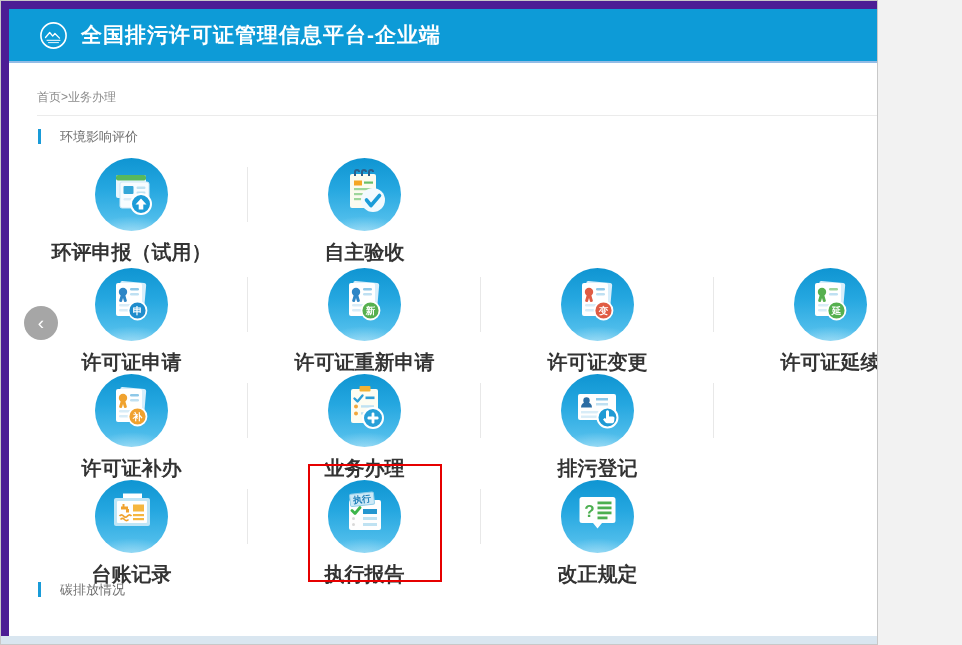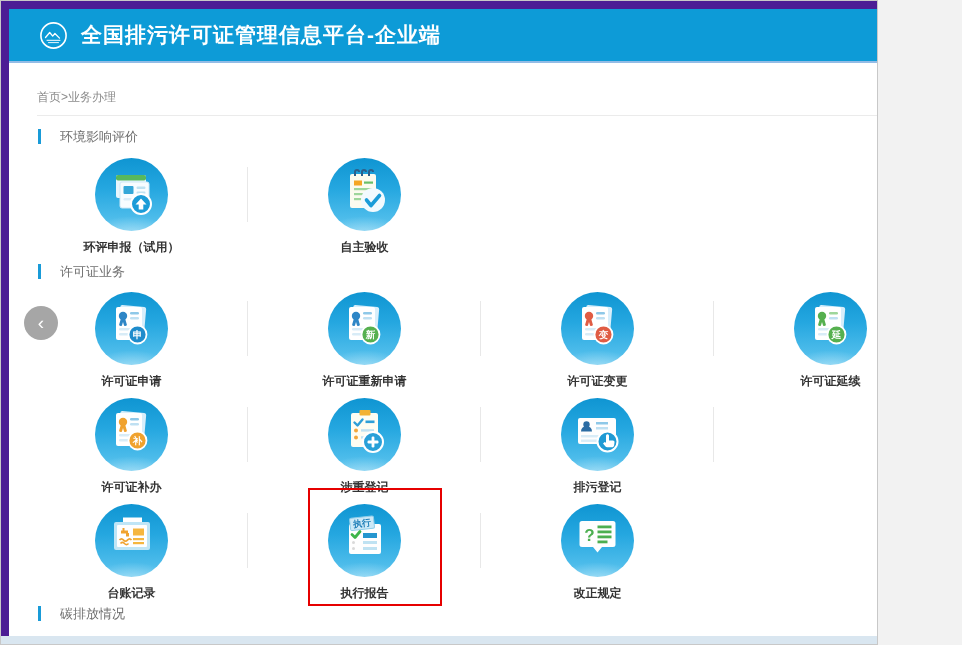--- a/index.html
+++ b/index.html
@@ -24,21 +24,21 @@
   .grid{display:grid;grid-template-columns:repeat(4,233px);padding-left:6px;row-gap:9px;}
   .g1{margin-top:14px}.g2{margin-top:13px}.g3{margin-top:9px}
 
   .item{position:relative;height:97px;display:flex;flex-direction:column;align-items:center;cursor:pointer;}
   .item.divider::after{content:"";position:absolute;right:0;top:9px;width:1px;height:55px;background:#e8e8e8;}
   .icon-circle{width:73px;height:73px;border-radius:50%;
     background:
       radial-gradient(100% 52% at 50% 112%, rgba(255,255,255,.55) 0%, rgba(255,255,255,0) 62%),
       linear-gradient(180deg,#0f95d2 0%,#25a7e0 42%,#5ec5ef 100%);}
   .icon-circle svg{display:block;}
-  .item-label{margin-top:8px;font-size:12px;font-weight:bold;color:#333;white-space:nowrap;}
+  .item-label{margin-top:8px;font-size:20px;font-weight:bold;color:#333;white-space:nowrap;}
 
   .highlight-box{position:absolute;left:50%;margin-left:-57px;top:-16px;width:134px;height:118px;
                  border:2px solid #e60000;box-sizing:border-box;pointer-events:none;}
 
   .prev-btn{position:absolute;left:23px;top:305px;width:34px;height:34px;border-radius:50%;
             background:#a6a6a6;color:#fff;border:none;font-size:19px;line-height:32px;
             text-align:center;padding:0;cursor:pointer;font-family:inherit;}
 </style>
 </head>
 <body>
@@ -95,23 +95,20 @@
             <rect x="26" y="35" width="18" height="2.2" fill="#9ed69b"></rect>
             <rect x="26" y="40" width="12" height="2.2" fill="#9ed69b"></rect>
             <circle cx="45" cy="42" r="12" fill="#f2fafe"></circle>
             <path d="M38.5 42 l4.5 5.5 l8.5 -10" fill="none" stroke="#1b9cd8" stroke-width="3.6" stroke-linecap="round" stroke-linejoin="round"></path>
           </svg>
         </div>
         <div class="item-label">自主验收</div>
       </div>
     </div>
 
-    <h2 class="section-title mt-s2">
-      <span>许可证业务</span>
-    </h2>
     <div class="grid g2">
 
       <div class="item divider">
         <div class="icon-circle">
           <svg width="73" height="73" viewBox="0 0 73 73">
             <rect x="24" y="14" width="26" height="33" rx="2" fill="#d7eefb" transform="rotate(5 37 30)"></rect>
             <rect x="21" y="15" width="26" height="33" rx="2" fill="#ffffff"></rect>
             <circle cx="28" cy="24" r="4.2" fill="#2e86c6"></circle>
             <rect x="24.8" y="27" width="3" height="7" rx="1" fill="#2e86c6" transform="rotate(16 26.3 30.5)"></rect>
             <rect x="28.2" y="27" width="3" height="7" rx="1" fill="#2e86c6" transform="rotate(-16 29.7 30.5)"></rect>
@@ -211,21 +208,21 @@
             <rect x="37.5" y="22.5" width="9" height="2.6" fill="#2d9fd8"></rect>
             <circle cx="28" cy="32.5" r="2" fill="#f2a73b"></circle>
             <rect x="33" y="31.2" width="13" height="2.4" fill="#bfe2f2"></rect>
             <circle cx="28" cy="39.5" r="2" fill="#f2a73b"></circle>
             <rect x="33" y="38.2" width="13" height="2.4" fill="#bfe2f2"></rect>
             <circle cx="45" cy="44" r="10" fill="#28a0d8" stroke="#fff" stroke-width="2"></circle>
             <rect x="43.6" y="38.5" width="2.8" height="11" rx="1.2" fill="#fff"></rect>
             <rect x="39.5" y="42.6" width="11" height="2.8" rx="1.2" fill="#fff"></rect>
           </svg>
         </div>
-        <div class="item-label">涉重登记</div>
+        <div class="item-label">业务办理</div>
       </div>
 
       <div class="item divider">
         <div class="icon-circle">
           <svg width="73" height="73" viewBox="0 0 73 73">
             <rect x="17" y="20" width="38" height="26" rx="2" fill="#fefefe"></rect>
             <circle cx="25.5" cy="26.5" r="3.2" fill="#2b6ca3"></circle>
             <path d="M20 33.5 a5.5 5.5 0 0 1 11 0 z" fill="#2b6ca3"></path>
             <rect x="35" y="24" width="12" height="2.5" fill="#8ec8e8"></rect>
             <rect x="35" y="29" width="12" height="2.5" fill="#bfe0f2"></rect>

